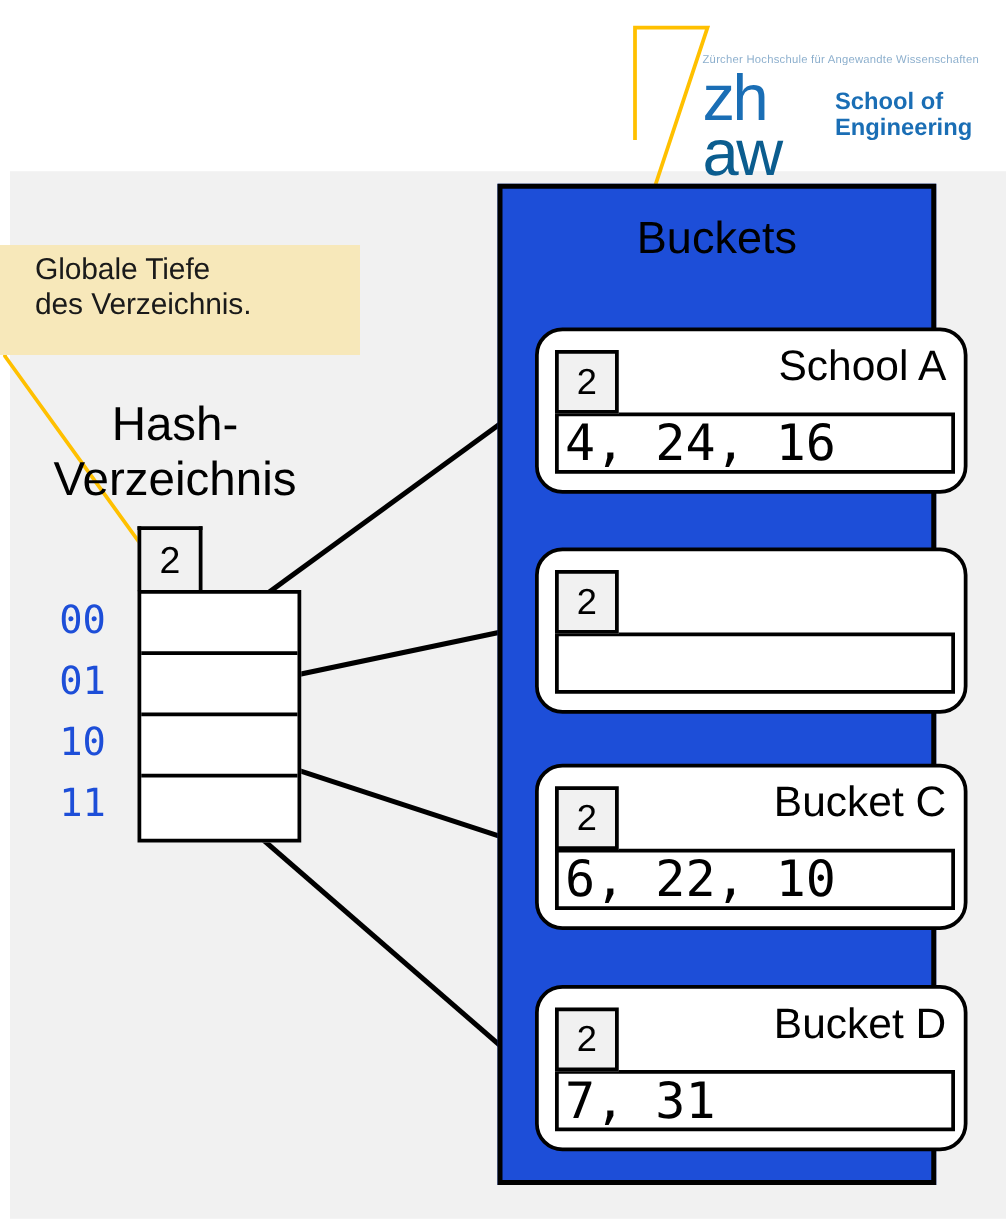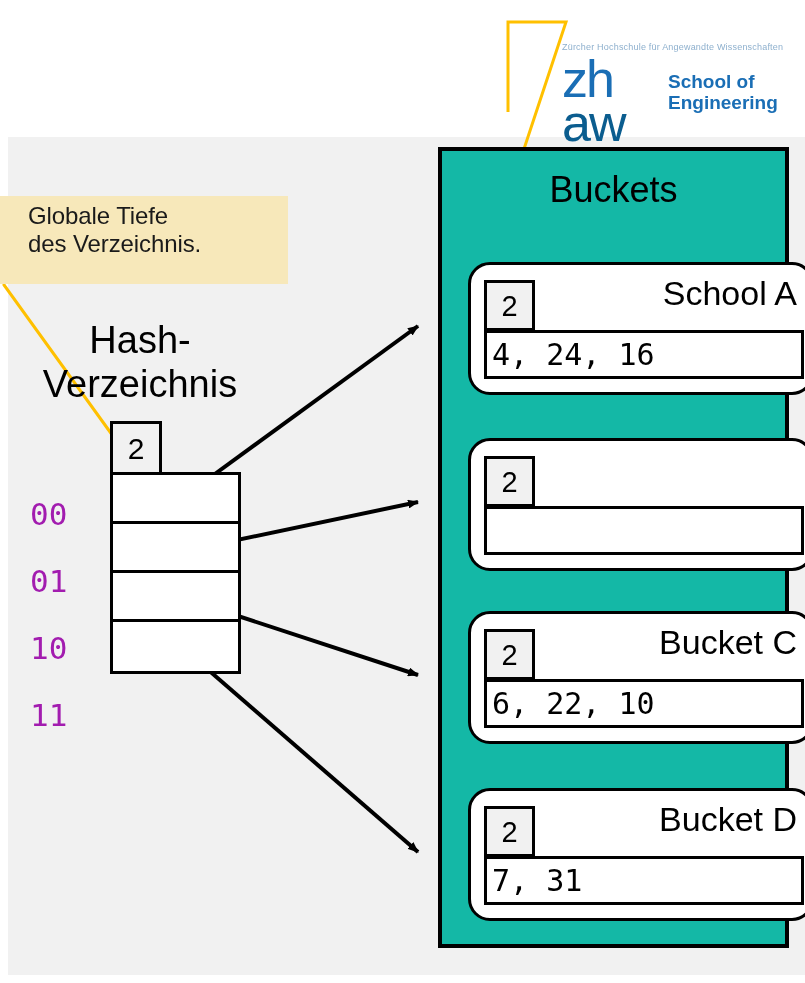--- a/index.html
+++ b/index.html
@@ -156,36 +156,34 @@
     position: absolute;
     left: 30px;
     top: 472px;
     width: 72px;
   }
   .dir-label {
     height: 49px;
     line-height: 49px;
     font-family: "DejaVu Sans Mono", monospace;
     font-size: 31px;
-    color: #a21caf;
-    text-align: left;
-    margin-top: 18px;
+    color: #1d4ed8;
+    text-align: center;
   }
 
   
   .buckets-box {
     position: absolute;
     left: 398px;
     top: 147px;
     width: 351px;
     height: 801px;
     border: 4px solid #000;
     box-sizing: border-box;
-    background: #14b8a6;
-    margin-left: 40px;
+    background: #1d4ed8;
   }
   .buckets-title {
     position: absolute;
     left: 0;
     top: 18px;
     width: 100%;
     text-align: center;
     font-size: 36px;
     color: #000;
   }
@@ -227,21 +225,21 @@
   .bucket-contents {
     position: absolute;
     left: 13px;
     top: 65px;
     width: 320px;
     height: 49px;
     border: 3px solid #000;
     background: #ffffff;
     box-sizing: border-box;
     font-family: "DejaVu Sans Mono", monospace;
-    font-size: 30px;
+    font-size: 40px;
     line-height: 44px;
     color: #000;
     padding-left: 5px;
     white-space: pre;
     overflow: hidden;
   }
 </style>
 </head>
 <body>
 

